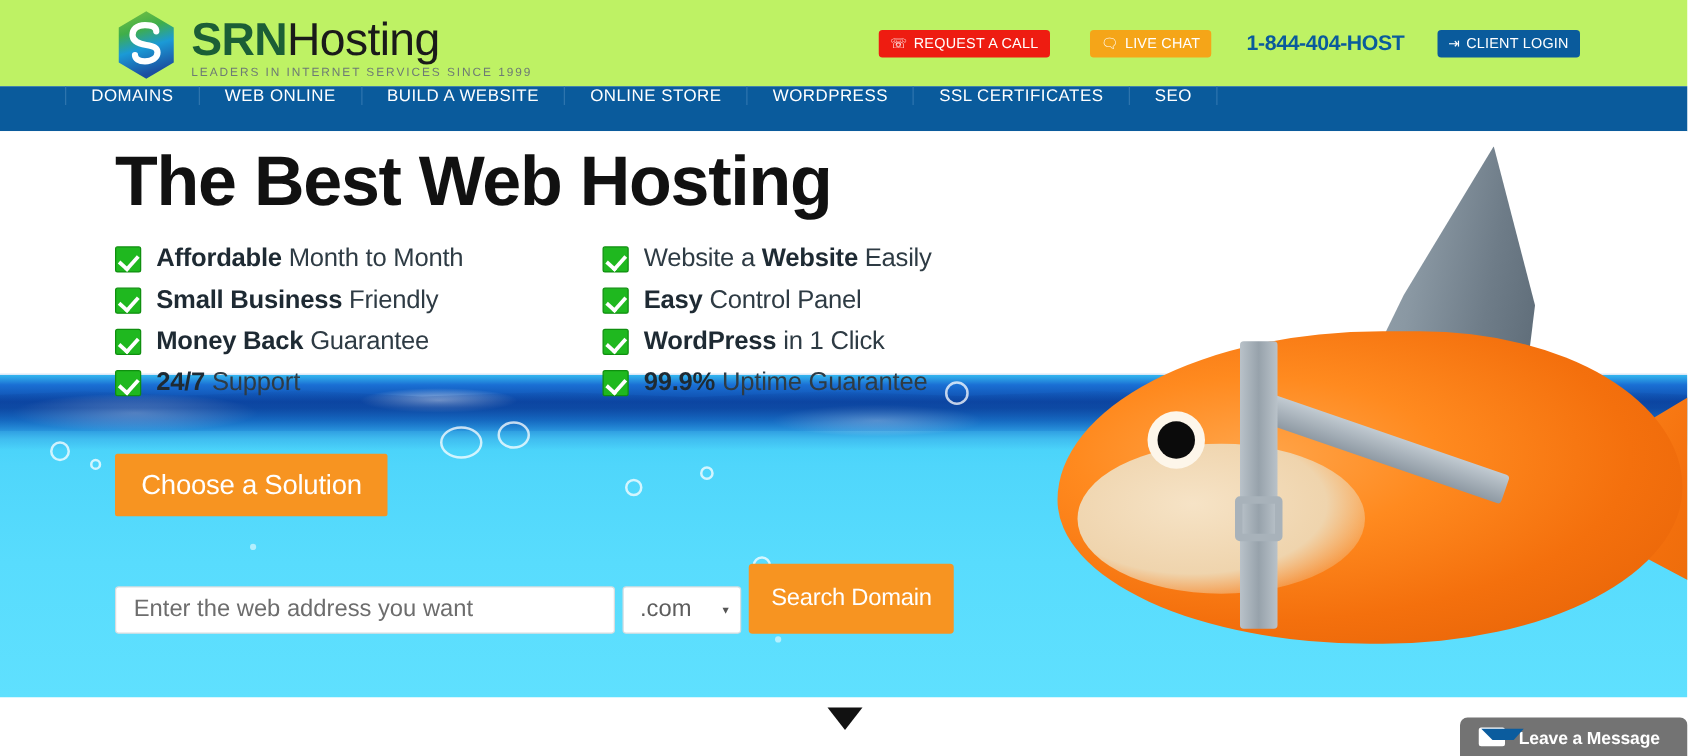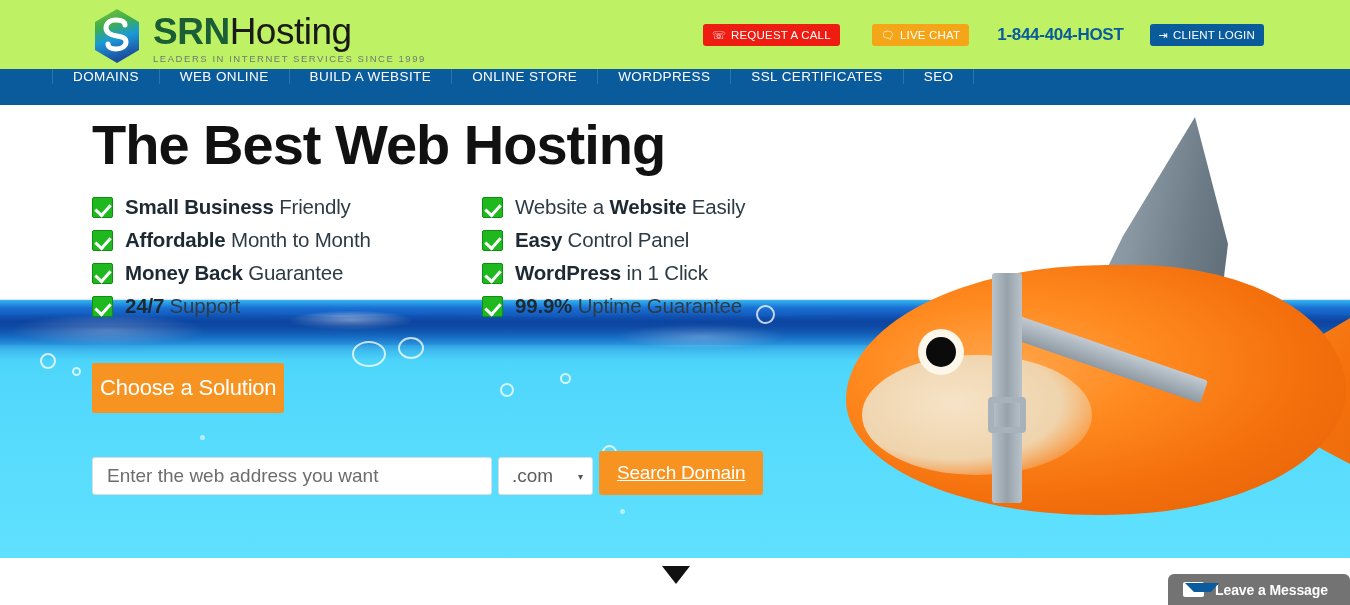--- a/index.html
+++ b/index.html
@@ -171,21 +171,21 @@
     content:""; position:absolute; left:5px; top:3px;
     width:7px; height:12px; border:solid #ffffff;
     border-width:0 3px 3px 0; transform:rotate(42deg);
   }
   .ftext { font-size:20.5px; color:#2e3b44; white-space:nowrap; letter-spacing:-0.2px; }
   .ftext b { font-weight:bold; color:#1e2a33; }
 
   .cta {
     position:absolute; left:92px; top:258px;
     background:#f79421; color:#ffffff; border:none; cursor:pointer;
-    padding:0 8px; height:50px; line-height:50px;
+    padding:0 21px; height:50px; line-height:50px;
     font-size:22px; font-family:"Liberation Sans", sans-serif;
     letter-spacing:-0.2px; border-radius:2px;
   }
 
   .search-row {
     position:absolute; left:92px; top:346px;
     display:flex; align-items:flex-end; gap:6px;
   }
   .s-input {
     width:400px; height:38px; border:1px solid #d8dde0; border-radius:3px;
@@ -193,23 +193,23 @@
     font-family:"Liberation Sans", sans-serif; outline:none;
   }
   .s-input::placeholder { color:#6d6d6d; }
   .s-tld {
     width:95px; height:38px; border:1px solid #d8dde0; border-radius:3px;
     background:#fff; display:flex; align-items:center; justify-content:space-between;
     padding:0 9px 0 13px; font-size:19px; color:#5d5d5d; cursor:pointer;
   }
   .s-tld .caret { font-size:10px; color:#555; }
   .s-btn {
-    height:44px; padding:0 18px; border:none; border-radius:3px;
+    height:56px; padding:0 18px; border:none; border-radius:3px;
     background:#f79421; color:#fff; font-size:19px; cursor:pointer;
-    font-family:"Liberation Sans", sans-serif; letter-spacing:-0.2px;text-decoration:underline;
+    font-family:"Liberation Sans", sans-serif; letter-spacing:-0.2px;
   }
 
   .scroll-arrow {
     position:absolute; left:662px; top:566px;
     width:0; height:0; border-left:14px solid transparent;
     border-right:14px solid transparent; border-top:18px solid #111;
     cursor:pointer;
   }
 
   .chat-widget {
@@ -323,25 +323,25 @@
         <div class="buckle"></div>
       </div>
     </div>
 
     <div class="headline">The Best Web Hosting</div>
 
     <div class="features">
       <div class="fcol left">
         <div class="frow">
           <span class="check"></span>
+          <span class="ftext"><b>Affordable</b><span> Month to Month</span></span>
+        </div>
+        <div class="frow">
+          <span class="check"></span>
           <span class="ftext"><b>Small Business</b><span> Friendly</span></span>
-        </div>
-        <div class="frow">
-          <span class="check"></span>
-          <span class="ftext"><b>Affordable</b><span> Month to Month</span></span>
         </div>
         <div class="frow">
           <span class="check"></span>
           <span class="ftext"><b>Money Back</b><span> Guarantee</span></span>
         </div>
         <div class="frow">
           <span class="check"></span>
           <span class="ftext"><b>24/7</b><span> Support</span></span>
         </div>
       </div>

